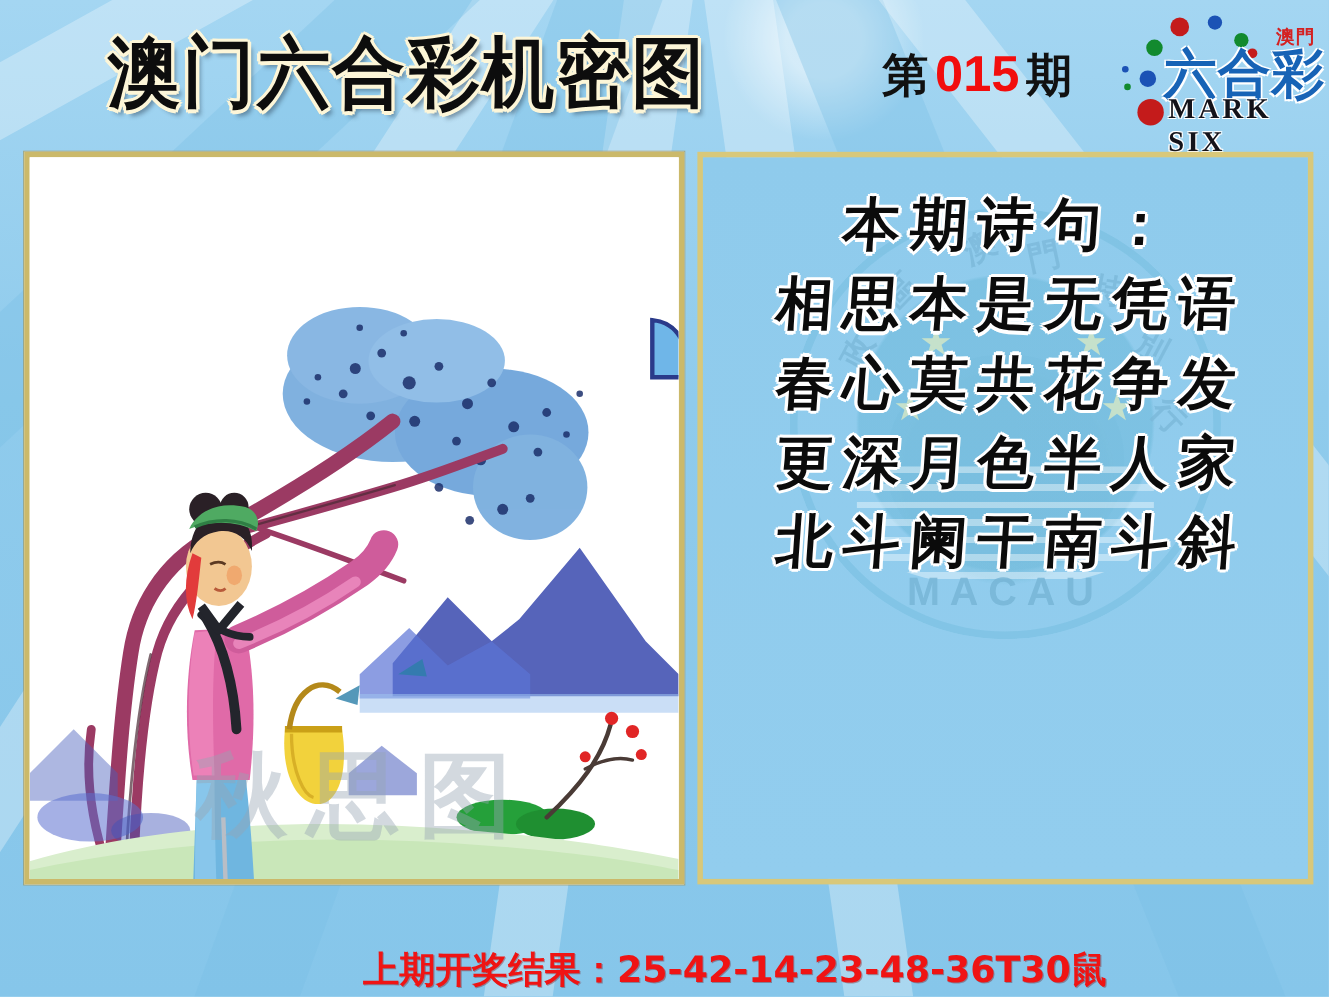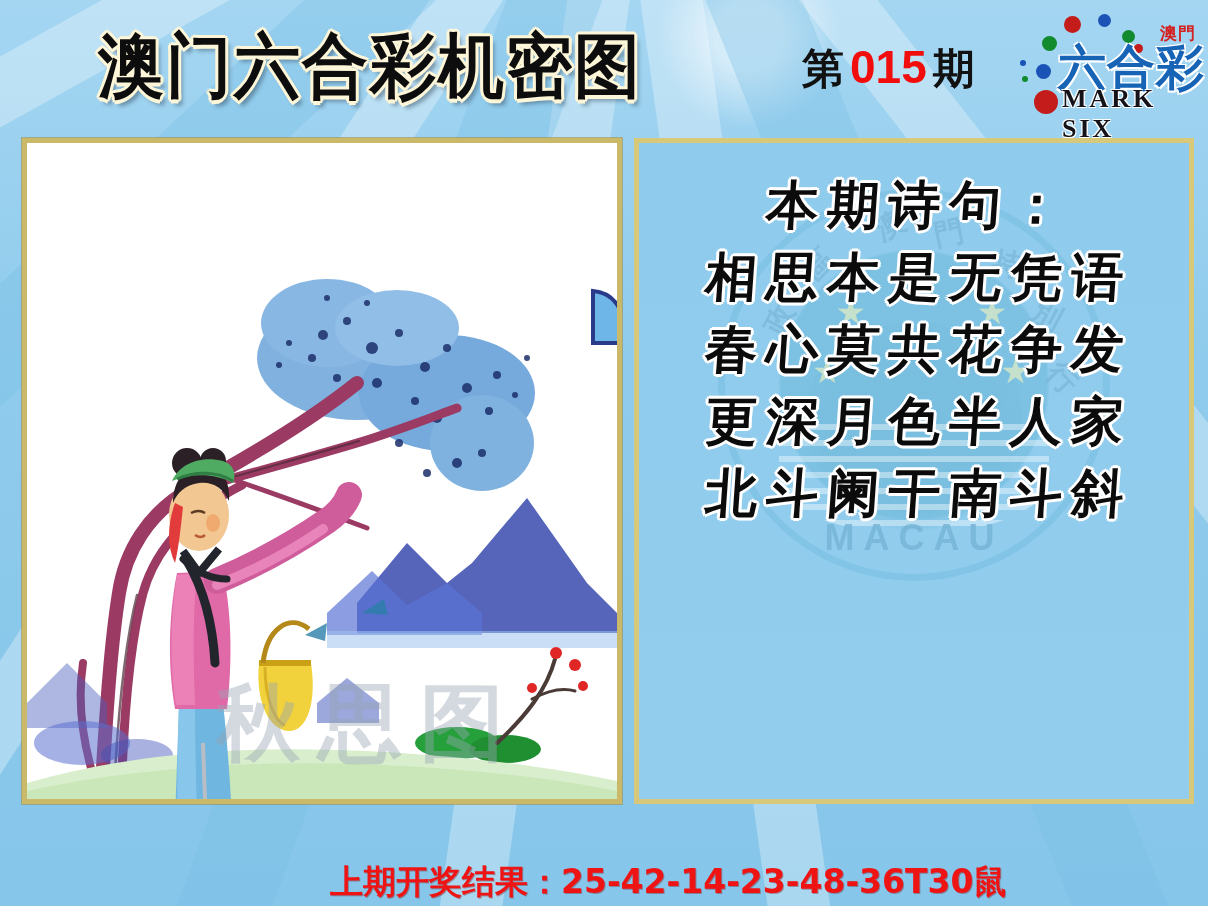--- a/index.html
+++ b/index.html
@@ -67,21 +67,21 @@
   .pic-frame{
     position:absolute;left:22px;top:138px;width:600px;height:666px;
     border:5px solid #cbb96a;background:#fff;box-sizing:border-box;
     box-shadow:0 0 0 1px rgba(160,140,70,.6);
   }
   .pic{position:absolute;inset:0;overflow:hidden;background:#fff;}
   .pic-watermark{
     position:absolute;left:150px;bottom:22px;width:440px;height:110px;
     color:rgba(150,165,178,.42);font-size:84px;font-weight:bold;
     font-family:"DejaVu Serif","Liberation Serif",serif;
-    letter-spacing:18px;white-space:nowrap;overflow:hidden;margin-left:39px;
+    letter-spacing:18px;white-space:nowrap;overflow:hidden;
   }
 
   
   .poem-frame{
     position:absolute;left:634px;top:138px;width:560px;height:666px;
     border:5px solid #d8c87a;box-sizing:border-box;
     background:linear-gradient(180deg,#8fcbec 0%,#92cdee 100%);
     overflow:hidden;
   }
   .seal{

